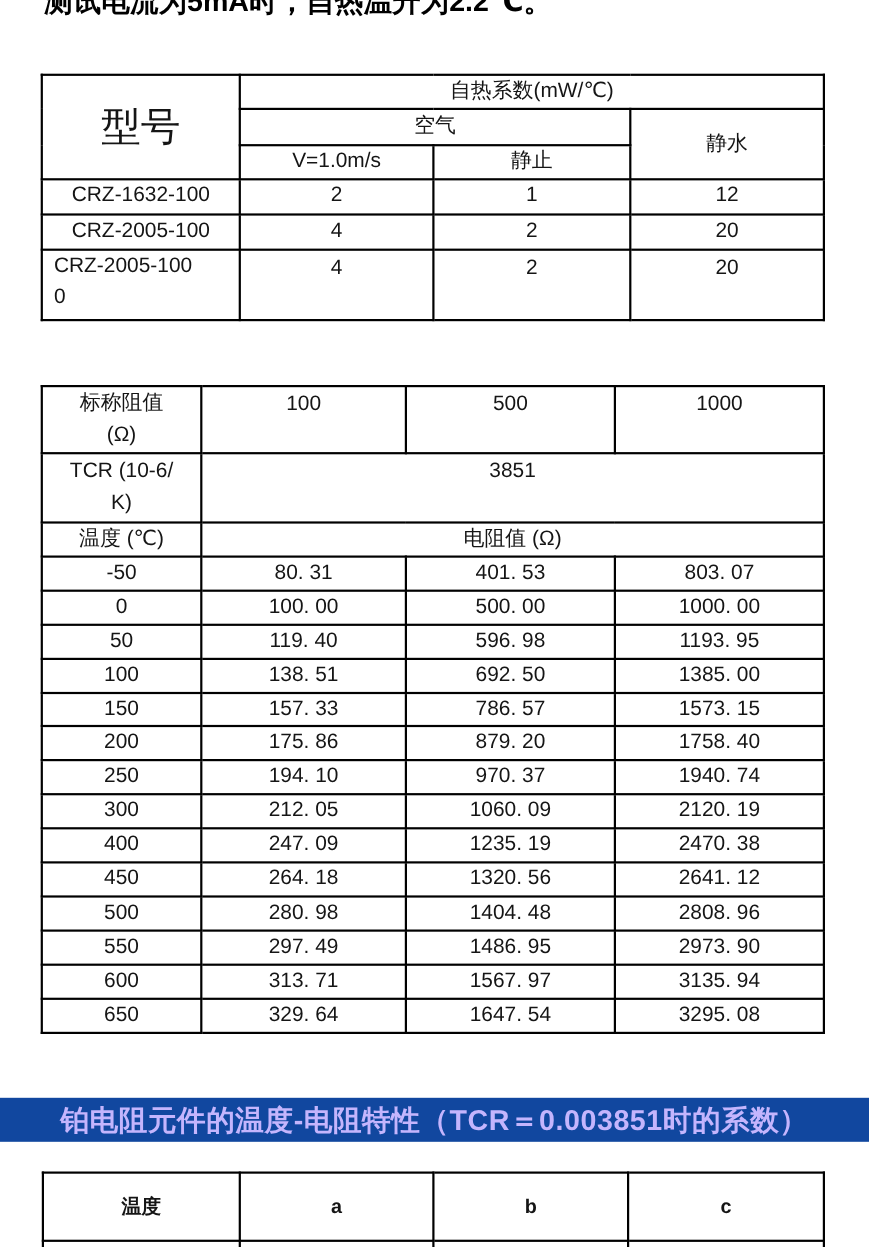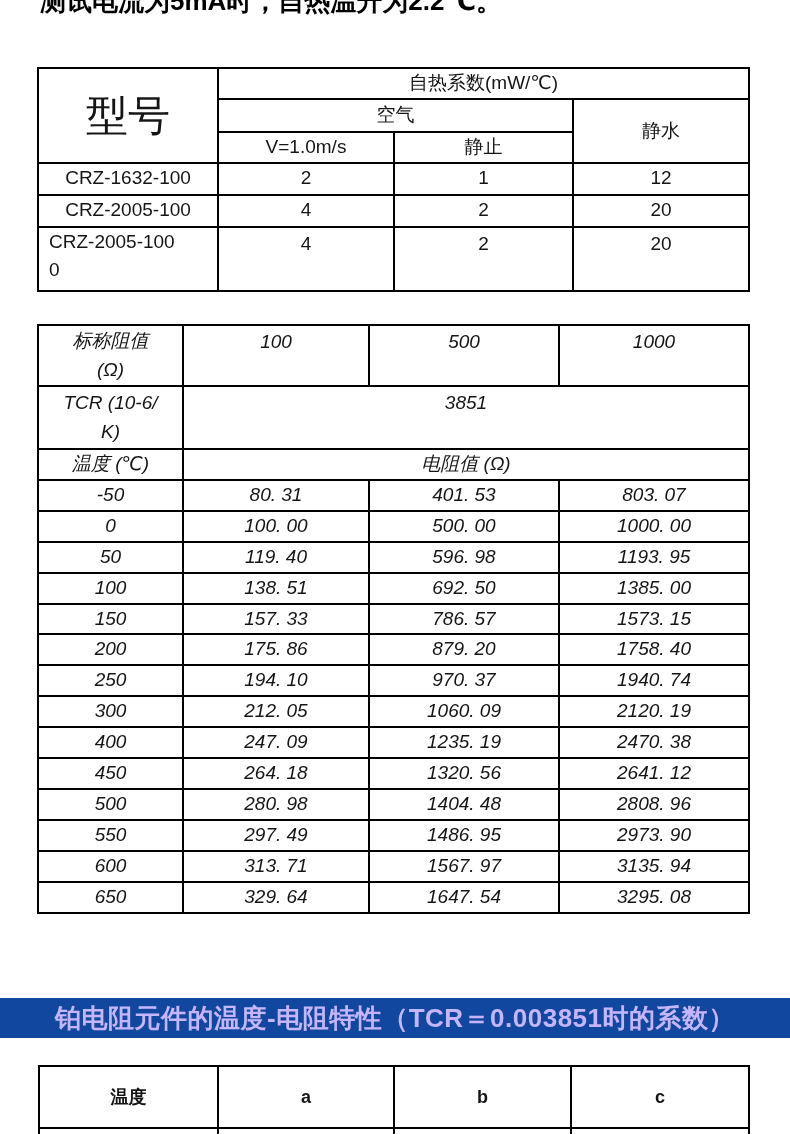--- a/index.html
+++ b/index.html
@@ -27,23 +27,23 @@
     border:2px solid #000;
     font-size:19px;
     text-align:center;
     vertical-align:middle;
     line-height:1.5;
     padding:0 2px;
     overflow:hidden;
     color:#151515;
   }
   .t1 { left:37px; top:67px;  width:711px; }
-  .t2 { left:37px; top:324px; width:711px;font-style:italic; }
+  .t2 { left:37px; top:350px; width:711px; }
   .t3 { left:38px; top:1065px; width:710px; }
-  .model-header { font-size:42px;margin-top:40px; }
+  .model-header { font-size:36px;margin-top:40px; }
   .pre { white-space:pre-line; }
   .vtop { vertical-align:top; padding-top:2px; }
   .wrap-left { white-space:pre-line; text-align:left; padding-left:10px; vertical-align:top; }
   .t3 td { font-weight:700; font-size:18px; }
   .banner {
     position:absolute; left:0; top:998px;
     width:790px; height:40px; line-height:40px;
     text-align:center; font-size:26px; font-weight:700;
     letter-spacing:0.5px;
   }

